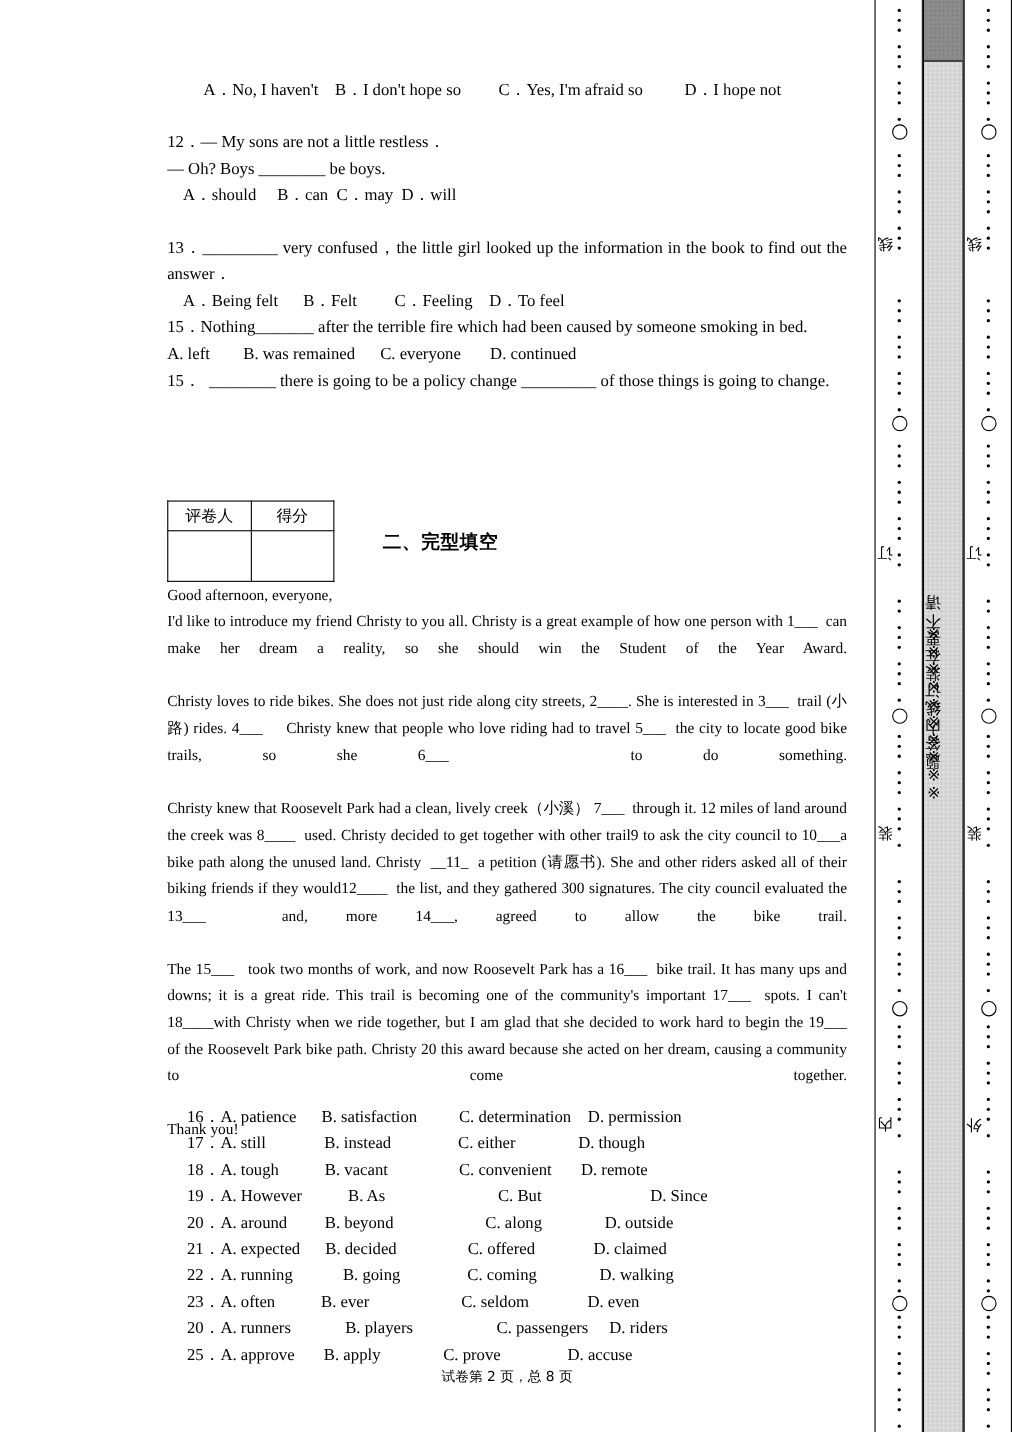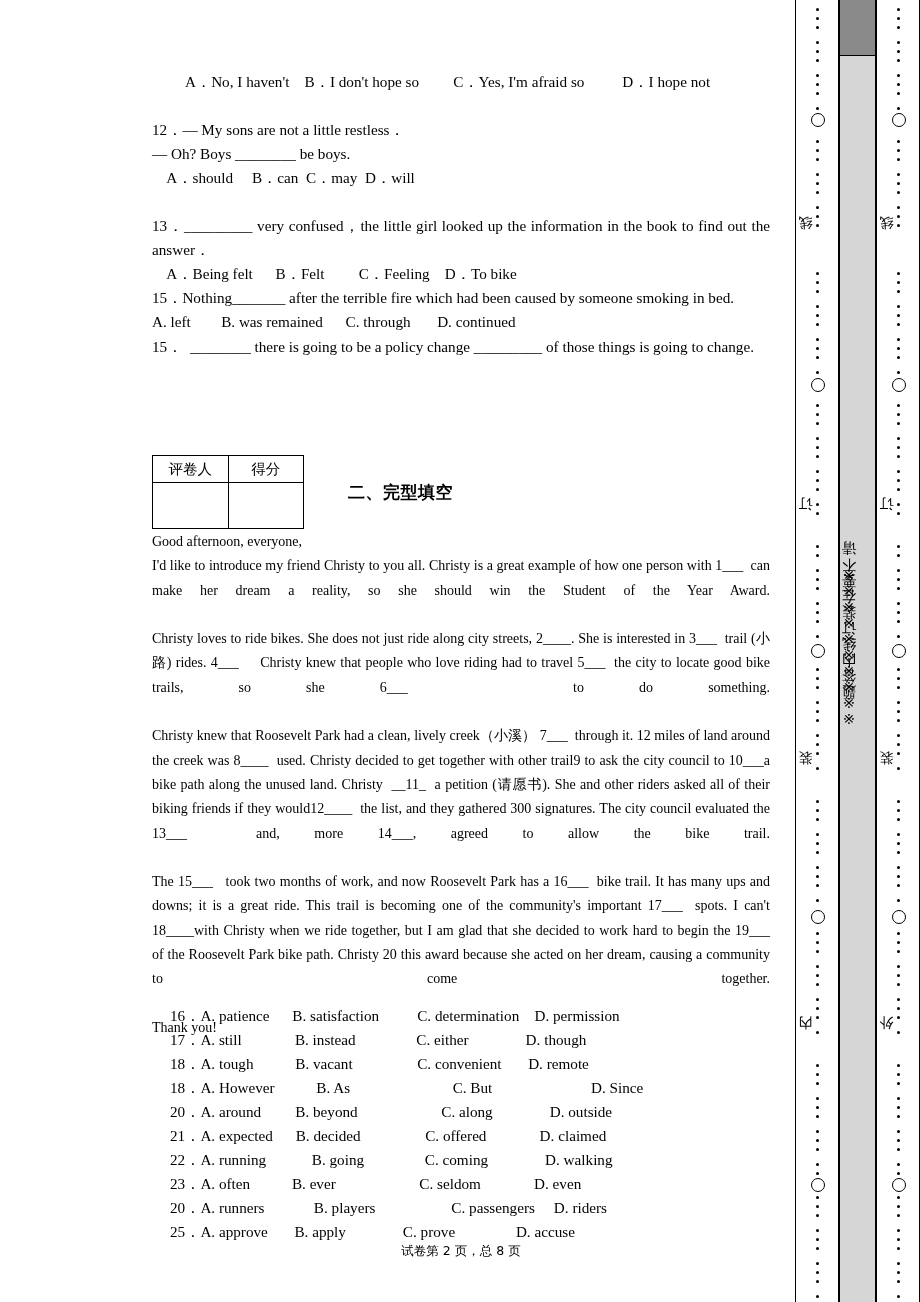--- a/index.html
+++ b/index.html
@@ -215,26 +215,26 @@
     <div class="opts-row row-a">A．No, I haven't    B．I don't hope so         C．Yes, I'm afraid so          D．I hope not</div>
 
     <div class="q-block q12">
       <div class="line">12．— My sons are not a little restless．</div>
       <div class="line">— Oh? Boys ________ be boys.</div>
       <div class="opts-row">    A．should     B．can  C．may  D．will</div>
     </div>
 
     <div class="q-block q13">
       <div class="line">13．_________ very confused，the little girl looked up the information in the book to find out the answer．</div>
-      <div class="opts-row">    A．Being felt      B．Felt         C．Feeling    D．To bike</div>
+      <div class="opts-row">    A．Being felt      B．Felt         C．Feeling    D．To feel</div>
     </div>
 
     <div class="q-block q14">
       <div class="line">15．Nothing_______ after the terrible fire which had been caused by someone smoking in bed.</div>
-      <div class="opts-row">A. left        B. was remained      C. through       D. continued</div>
+      <div class="opts-row">A. left        B. was remained      C. everyone       D. continued</div>
     </div>
 
     <div class="q-block q15">
       <div class="line">15．  ________ there is going to be a policy change _________ of those things is going to change.</div>
     </div>
 
     <div class="score-wrap">
       <table class="score">
         <thead>
           <tr>
@@ -259,21 +259,21 @@
       <p class="just">Christy loves to ride bikes. She does not just ride along city streets, 2____. She is interested in 3___  trail (小路) rides. 4___     Christy knew that people who love riding had to travel 5___  the city to locate good bike trails, so she 6___   to do something.</p>
       <p class="just">Christy knew that Roosevelt Park had a clean, lively creek（小溪） 7___  through it. 12 miles of land around the creek was 8____  used. Christy decided to get together with other trail9 to ask the city council to 10___a bike path along the unused land. Christy  __11_  a petition (请愿书). She and other riders asked all of their biking friends if they would12____  the list, and they gathered 300 signatures. The city council evaluated the 13___  and, more 14___, agreed to allow the bike trail.</p>
       <p class="just">The 15___   took two months of work, and now Roosevelt Park has a 16___  bike trail. It has many ups and downs; it is a great ride. This trail is becoming one of the community's important 17___  spots. I can't 18____with Christy when we ride together, but I am glad that she decided to work hard to begin the 19___     of the Roosevelt Park bike path. Christy 20 this award because she acted on her dream, causing a community to come together.</p>
       <p>Thank you!</p>
     </div>
 
     <div class="choices">
       <div class="crow">16．A. patience      B. satisfaction          C. determination    D. permission</div>
       <div class="crow">17．A. still              B. instead                C. either               D. though</div>
       <div class="crow">18．A. tough           B. vacant                 C. convenient       D. remote</div>
-      <div class="crow">18．A. However           B. As                           C. But                          D. Since</div>
+      <div class="crow">19．A. However           B. As                           C. But                          D. Since</div>
       <div class="crow">20．A. around         B. beyond                      C. along               D. outside</div>
       <div class="crow">21．A. expected      B. decided                 C. offered              D. claimed</div>
       <div class="crow">22．A. running            B. going                C. coming               D. walking</div>
       <div class="crow">23．A. often           B. ever                      C. seldom              D. even</div>
       <div class="crow">20．A. runners             B. players                    C. passengers     D. riders</div>
       <div class="crow">25．A. approve       B. apply               C. prove                D. accuse</div>
     </div>
 
     <div class="footer">试卷第 2 页，总 8 页</div>
 

